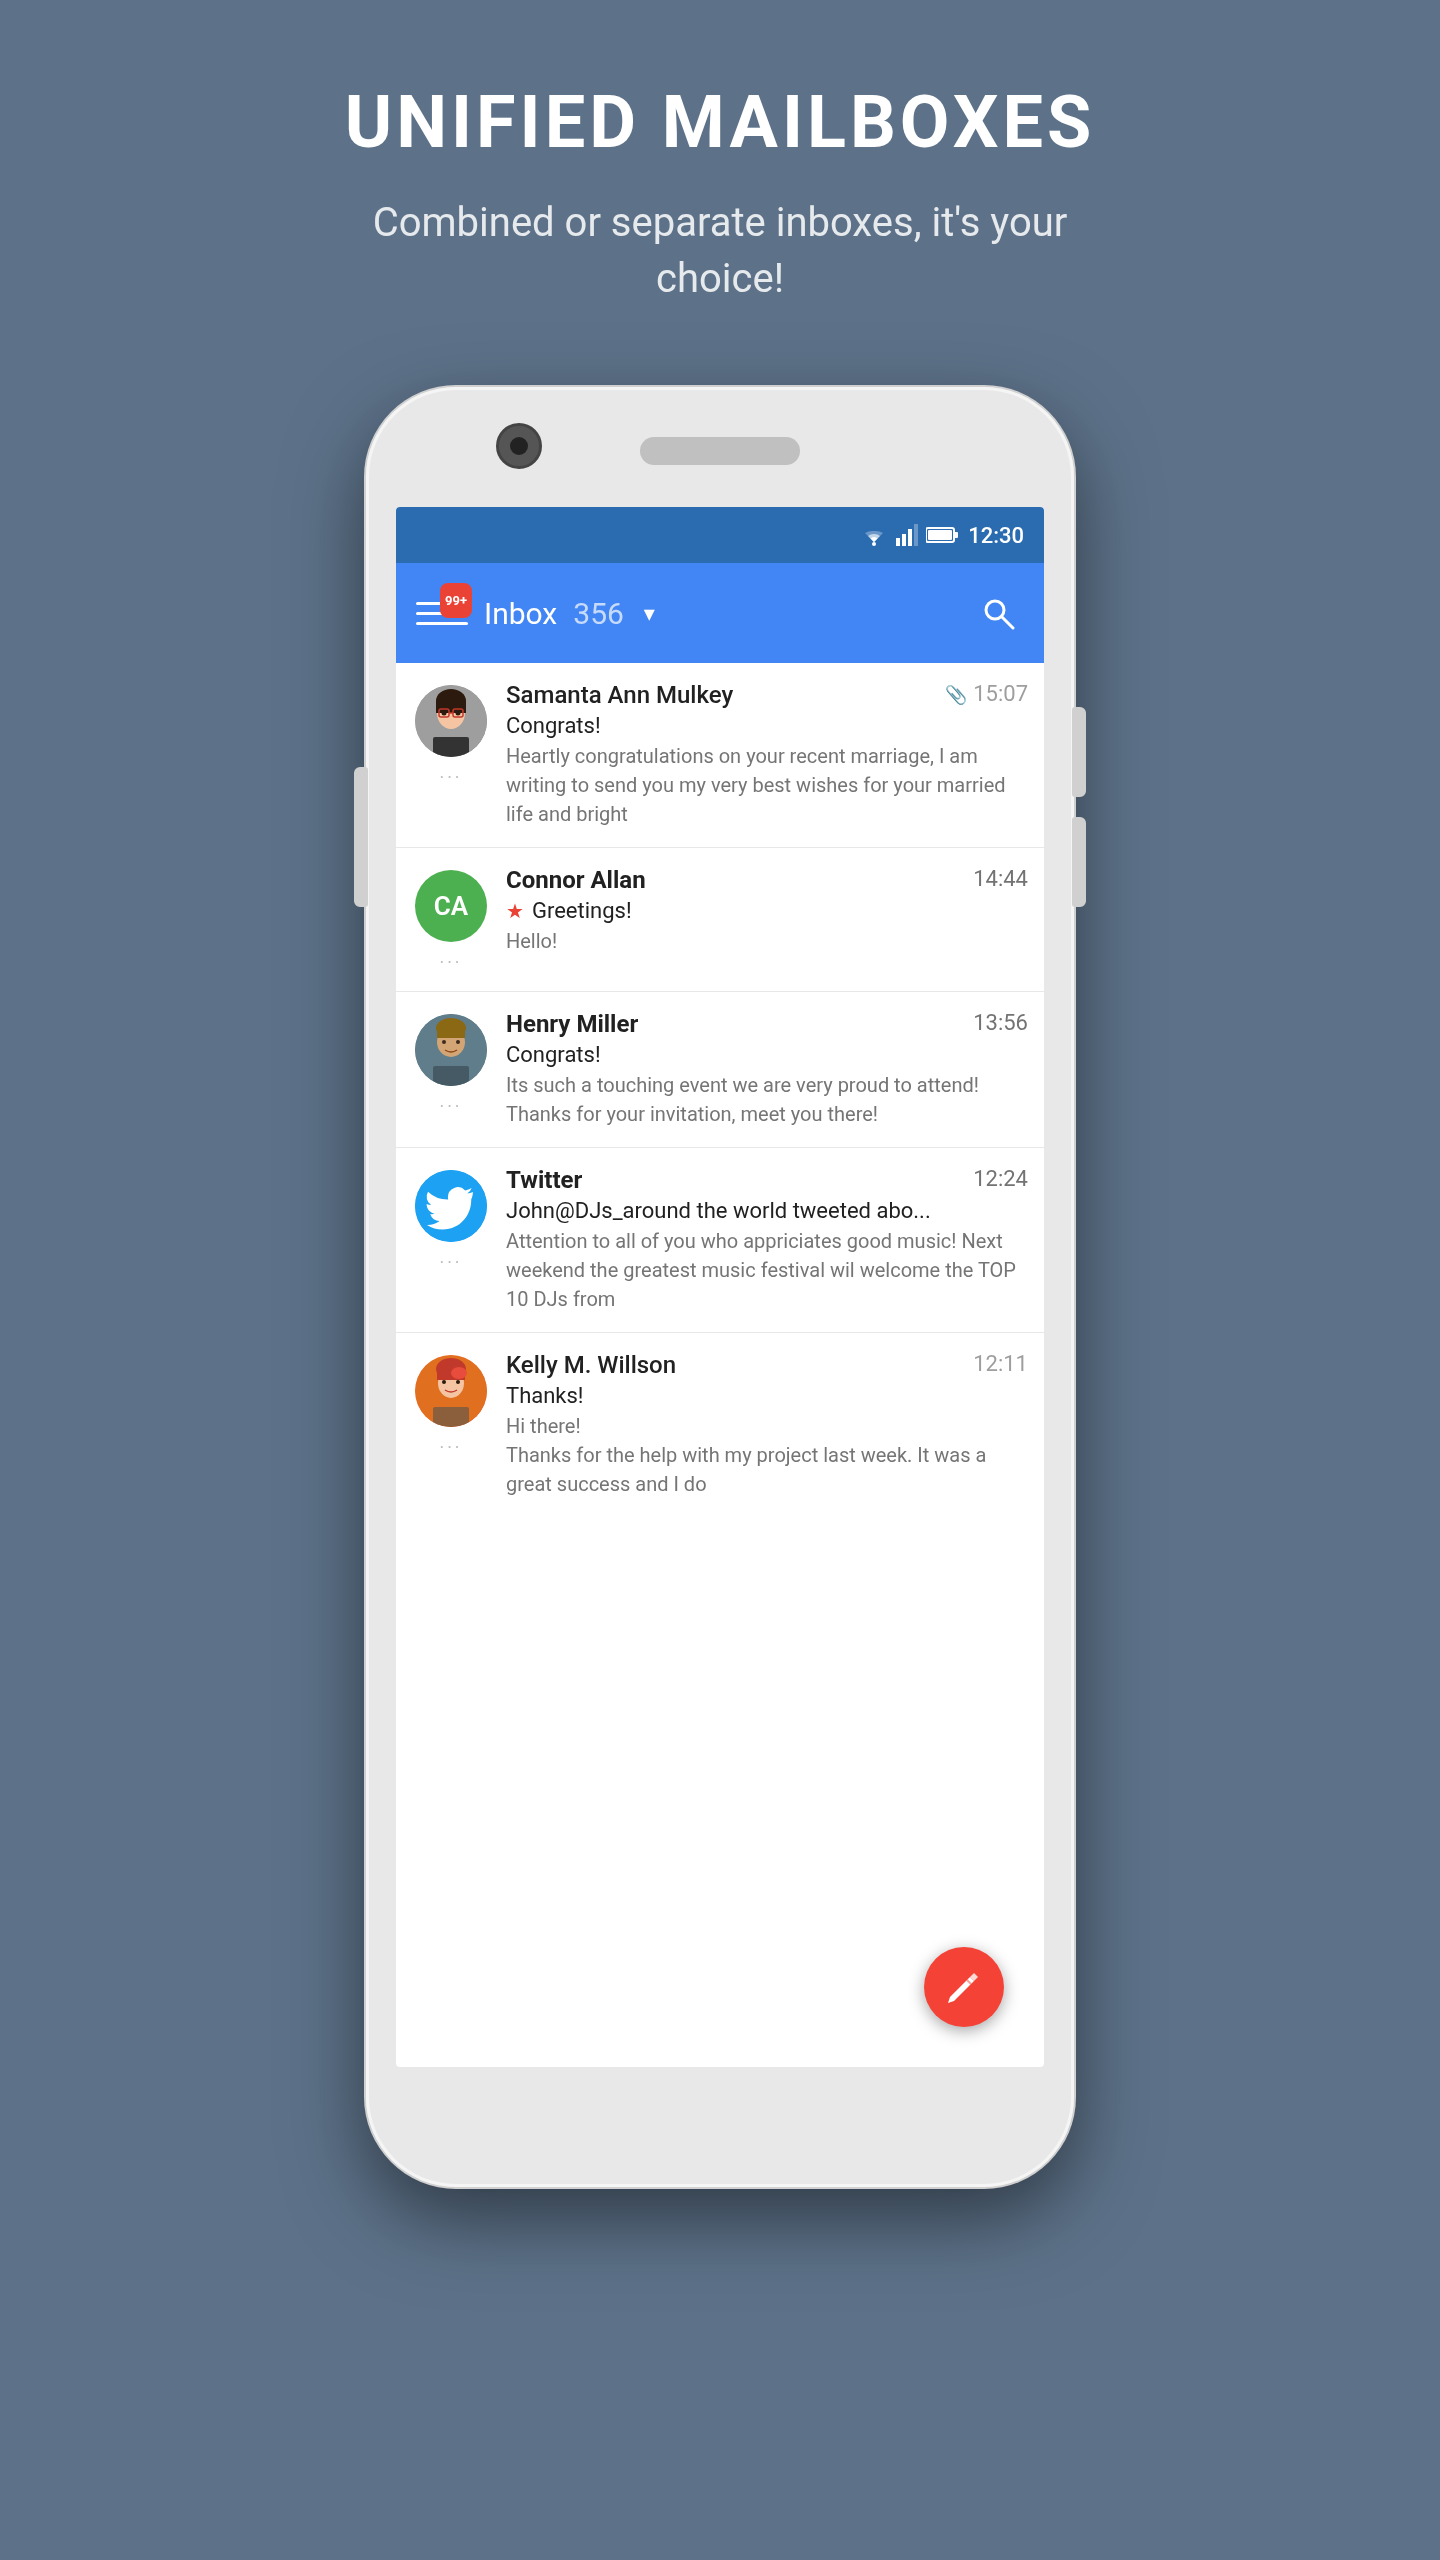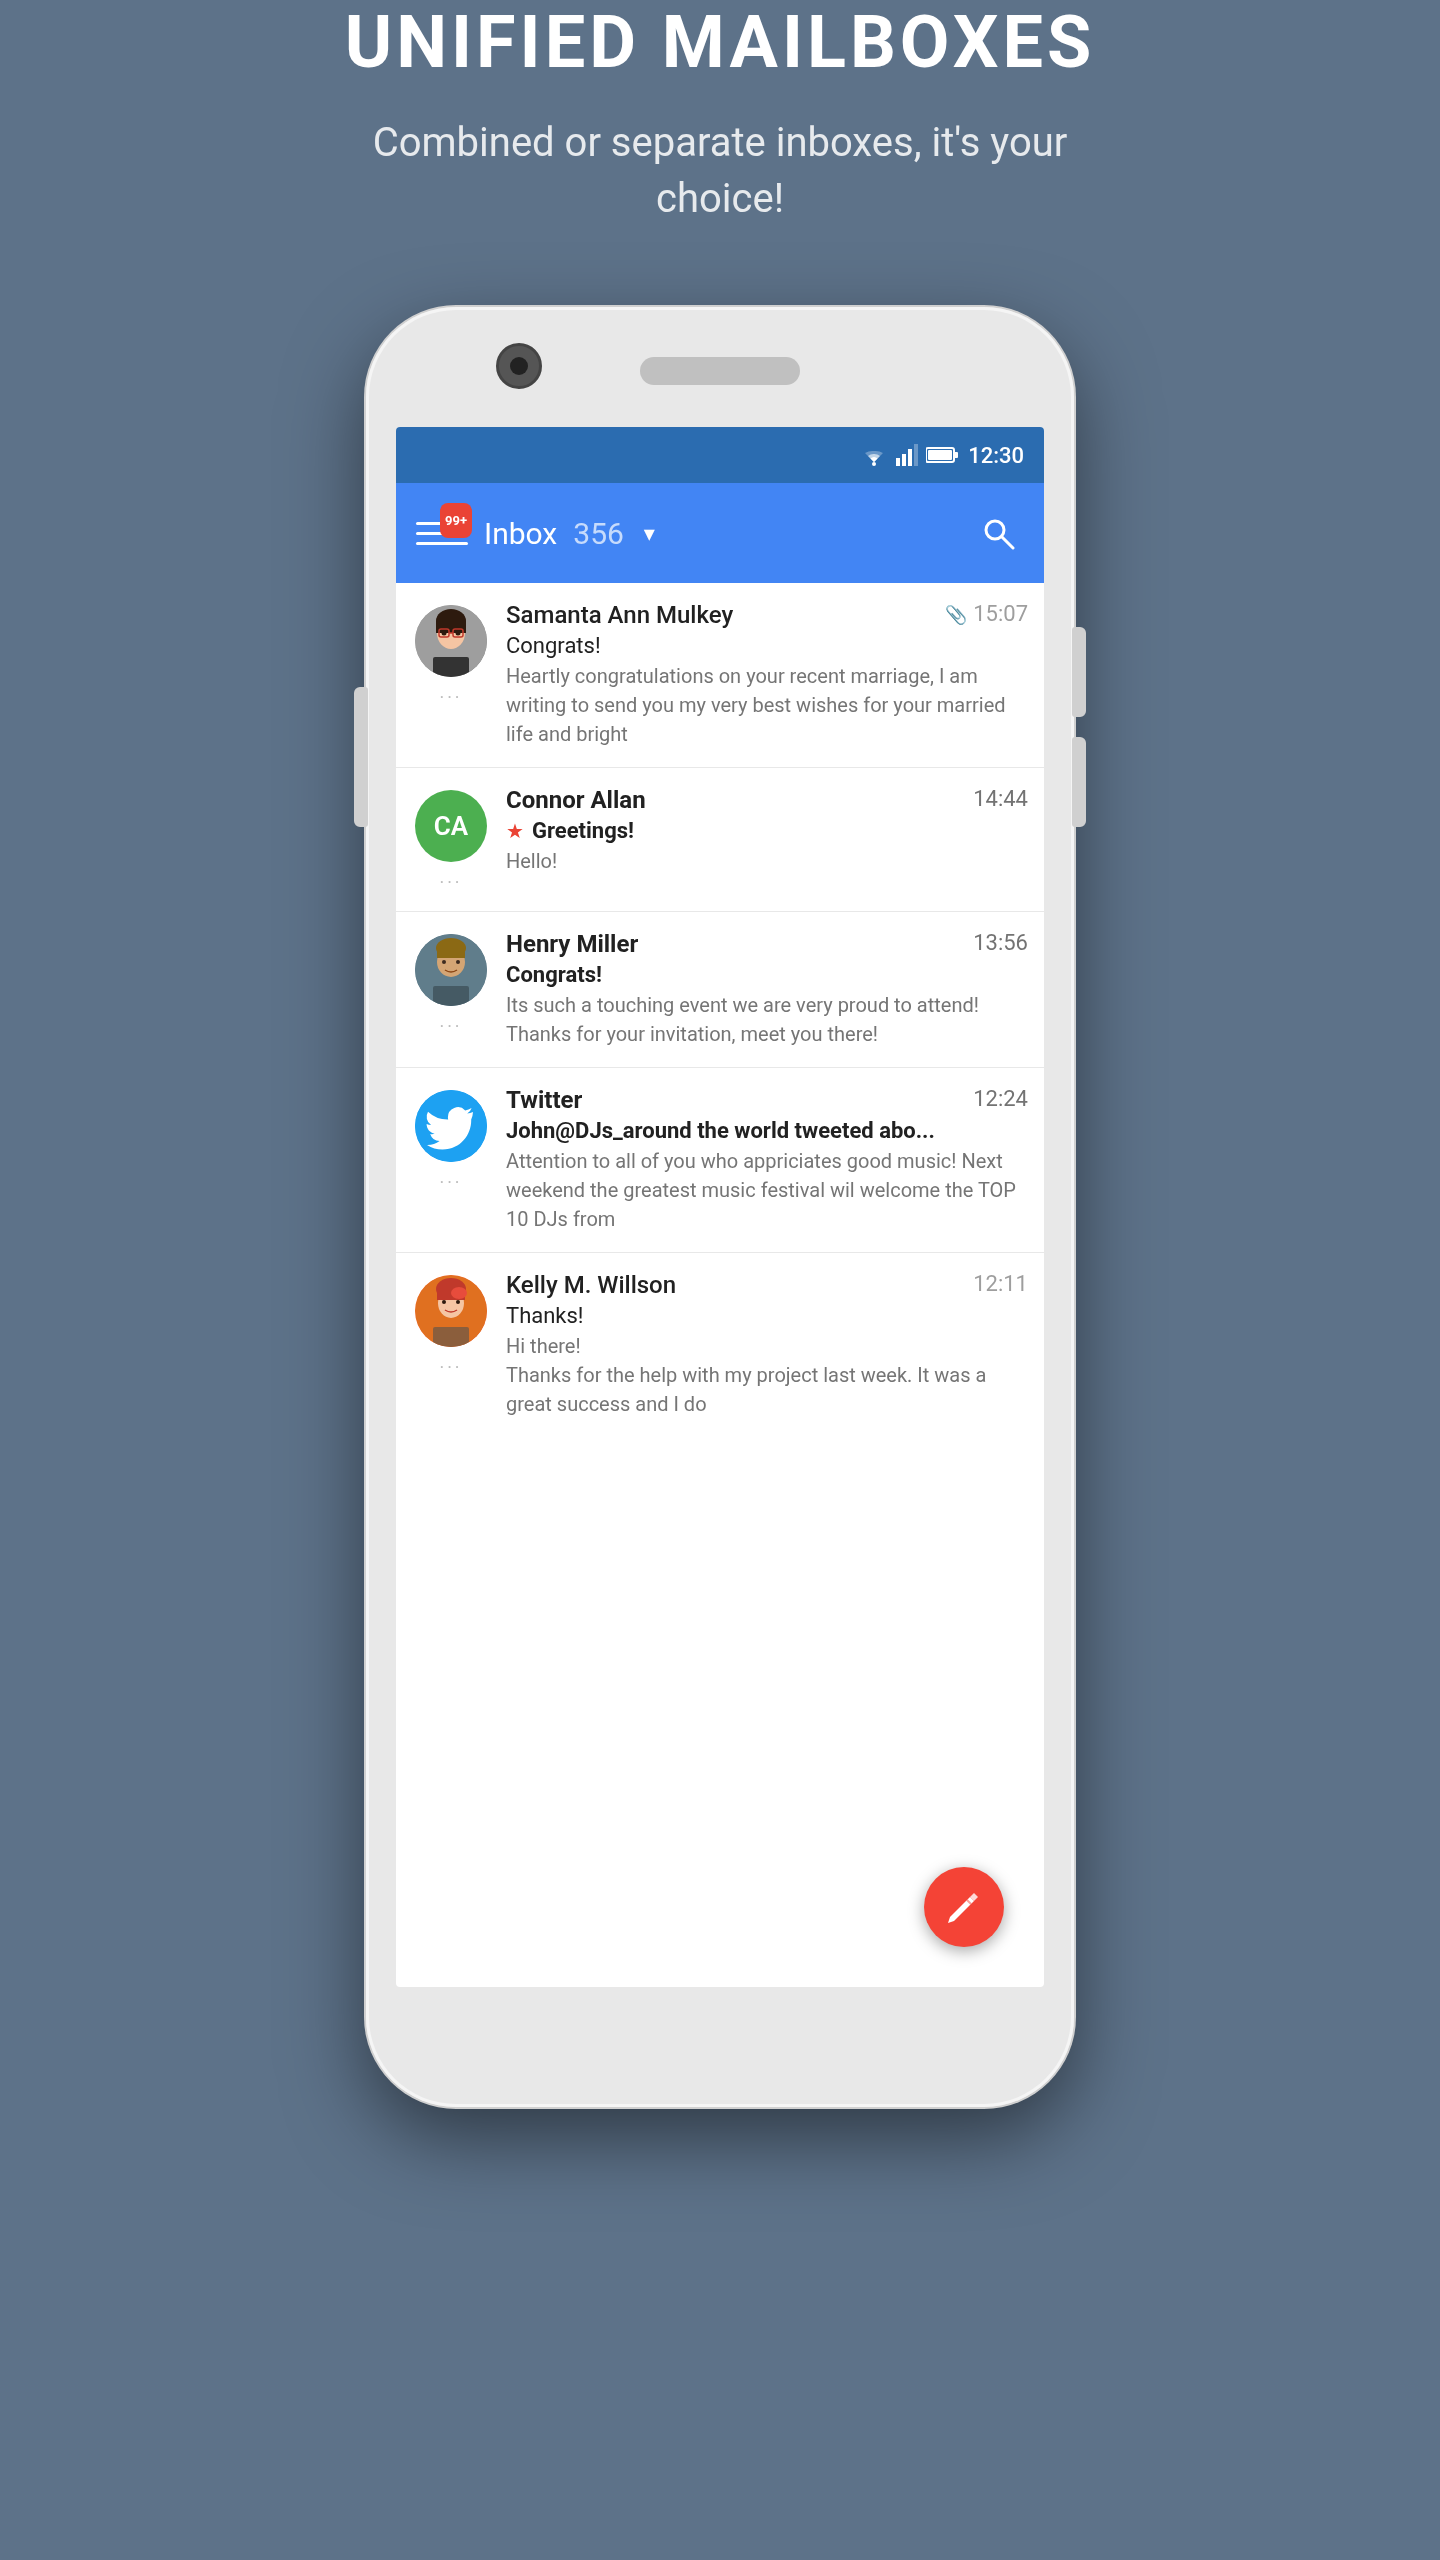--- a/index.html
+++ b/index.html
@@ -14,20 +14,21 @@
       align-items: center;
       overflow: hidden;
     }
 
     
     .page-title {
       color: #ffffff;
       font-size: 72px;
       font-weight: 700;
       letter-spacing: 4px;
+      margin-top: 80px;
       text-align: center;
     }
 
     .page-subtitle {
       color: rgba(255,255,255,0.85);
       font-size: 40px;
       font-weight: 400;
       text-align: center;
       margin-top: 30px;
       line-height: 1.4;
@@ -310,21 +311,21 @@
       margin-bottom: 4px;
     }
 
     .email-subject {
       font-size: 22px;
       color: #212121;
       font-weight: 400;
     }
 
     .email-subject.bold {
-      font-weight: 700;
+      font-weight: 400;
     }
 
     .email-preview {
       font-size: 20px;
       color: #757575;
       line-height: 1.45;
     }
 
     .star-icon {
       color: #ea4335;

